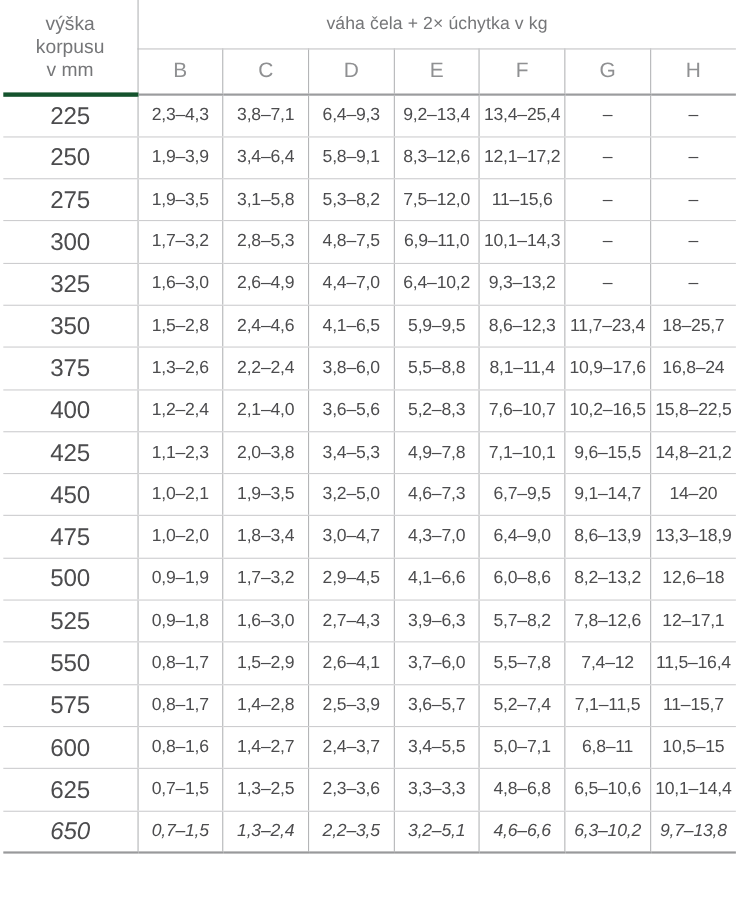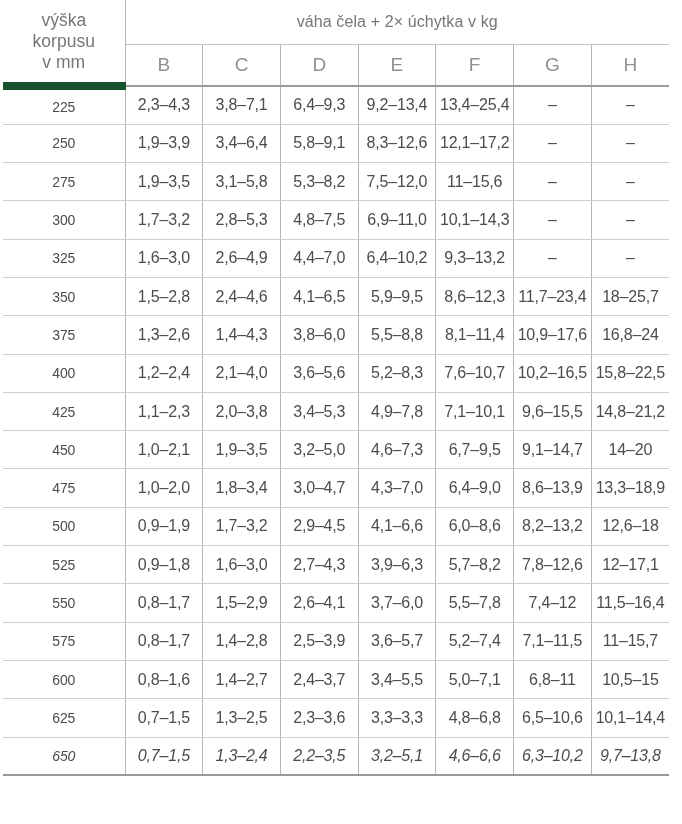--- a/index.html
+++ b/index.html
@@ -28,21 +28,21 @@
     padding: 0;
     vertical-align: middle;
     text-align: center;
   }
   th.corner {
     color: #757678;
     font-size: 17.5px;
     line-height: 21px;
     white-space: pre-line;
     border-right: 1px solid #b4b5b7;
-    border-bottom: 8px solid #14532d;
+    border-bottom: 4px solid #14532d;
   }
   th.span-header {
     color: #757678;
     font-size: 16px;
     letter-spacing: 0.1px;
     border-bottom: 1px solid #c3c4c6;
   }
   tr.letter-row th {
     color: #8f9092;
     font-size: 19px;
@@ -56,21 +56,21 @@
     padding: 0;
     text-align: center;
     vertical-align: middle;
     font-size: 16px;
     letter-spacing: -0.2px;
     color: #4c4c4e;
     border-bottom: 1px solid #cdcdcf;
     white-space: nowrap;
   }
   tbody td.value-cell { border-left: 1px solid #b4b5b7; }
-  tbody td.row-header { font-size: 14px; }
+  tbody td.row-header { font-size: 22px; }
   tbody tr:last-child td { border-bottom: 2px solid #98999b; font-style: italic; }
 </style>
 </head>
 <body>
 
 <table class="weights">
   <colgroup>
     <col class="first-col">
     <col>
       <col>
@@ -156,21 +156,21 @@
         <td class="value-cell">2,4–4,6</td>
         <td class="value-cell">4,1–6,5</td>
         <td class="value-cell">5,9–9,5</td>
         <td class="value-cell">8,6–12,3</td>
         <td class="value-cell">11,7–23,4</td>
         <td class="value-cell">18–25,7</td>
       </tr>
       <tr>
         <td class="row-header">375</td>
         <td class="value-cell">1,3–2,6</td>
-        <td class="value-cell">1,4–4,3</td>
+        <td class="value-cell">2,2–2,4</td>
         <td class="value-cell">3,8–6,0</td>
         <td class="value-cell">5,5–8,8</td>
         <td class="value-cell">8,1–11,4</td>
         <td class="value-cell">10,9–17,6</td>
         <td class="value-cell">16,8–24</td>
       </tr>
       <tr>
         <td class="row-header">400</td>
         <td class="value-cell">1,2–2,4</td>
         <td class="value-cell">2,1–4,0</td>

